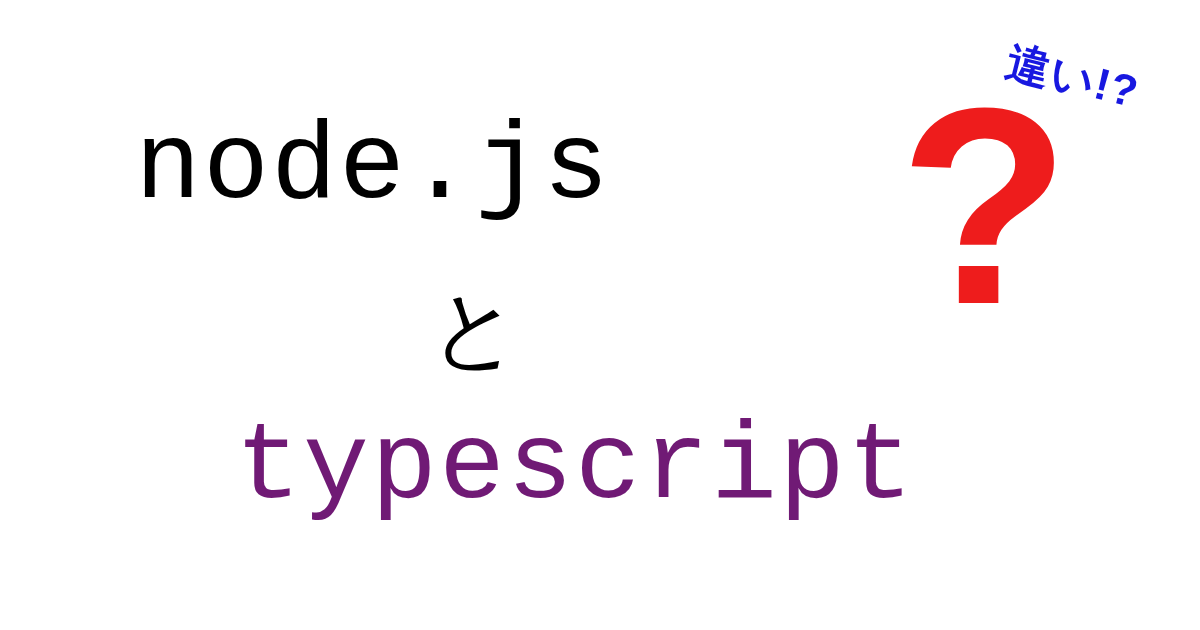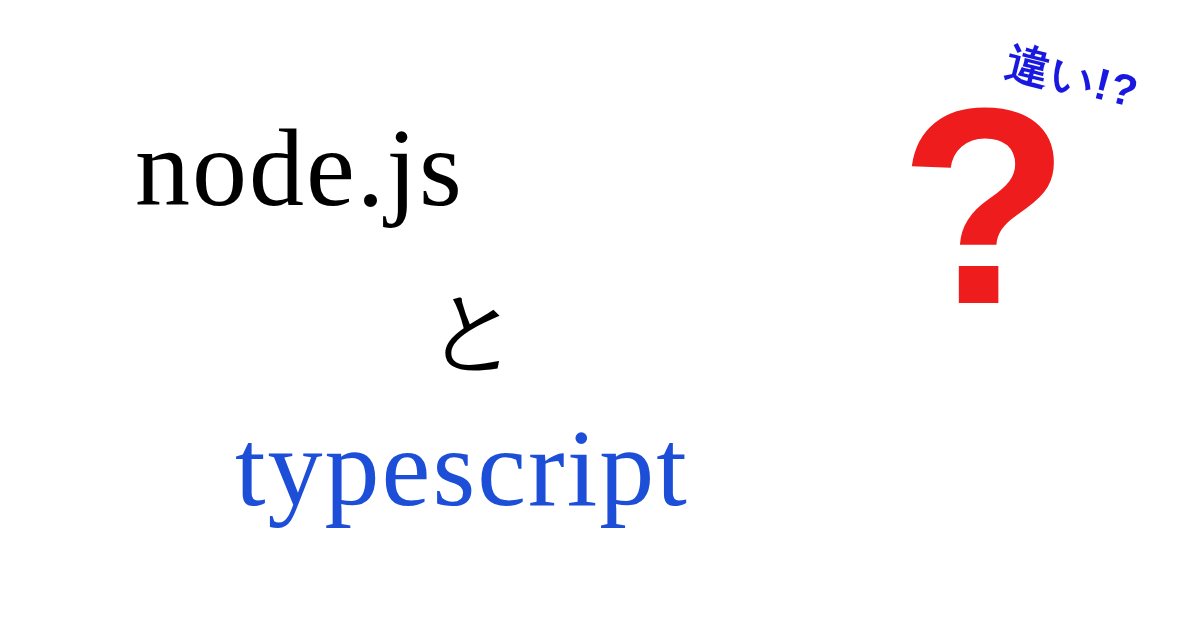--- a/index.html
+++ b/index.html
@@ -1,19 +1,18 @@
 <!DOCTYPE html>
 <html><head>
   <meta charset="utf-8">
   <style>
     * {
       margin: 0;
       padding: 0;
       box-sizing: border-box;
-      font-family: Liberation Serif, serif;
     }
     body {
       width: 1200px;
       height: 630px;
       background: #ffffff;
       position: relative;
       overflow: hidden;
       font-family: "Courier New", Courier, monospace;
     }
     .line1 {
@@ -32,21 +31,21 @@
       font-size: 88px;
       color: #000;
       font-family: sans-serif;
       font-weight: 500;
     }
     .line3 {
       position: absolute;
       left: 235px;
       top: 405px;
       font-size: 110px;
-      color: #1d4ed8;
+      color: #701a75;
       letter-spacing: 2px;
       font-weight: 500;
     }
     .question-mark {
       position: absolute;
       right: 130px;
       top: 80px;
       font-size: 280px;
       color: #ee1c1c;
       font-weight: bold;

